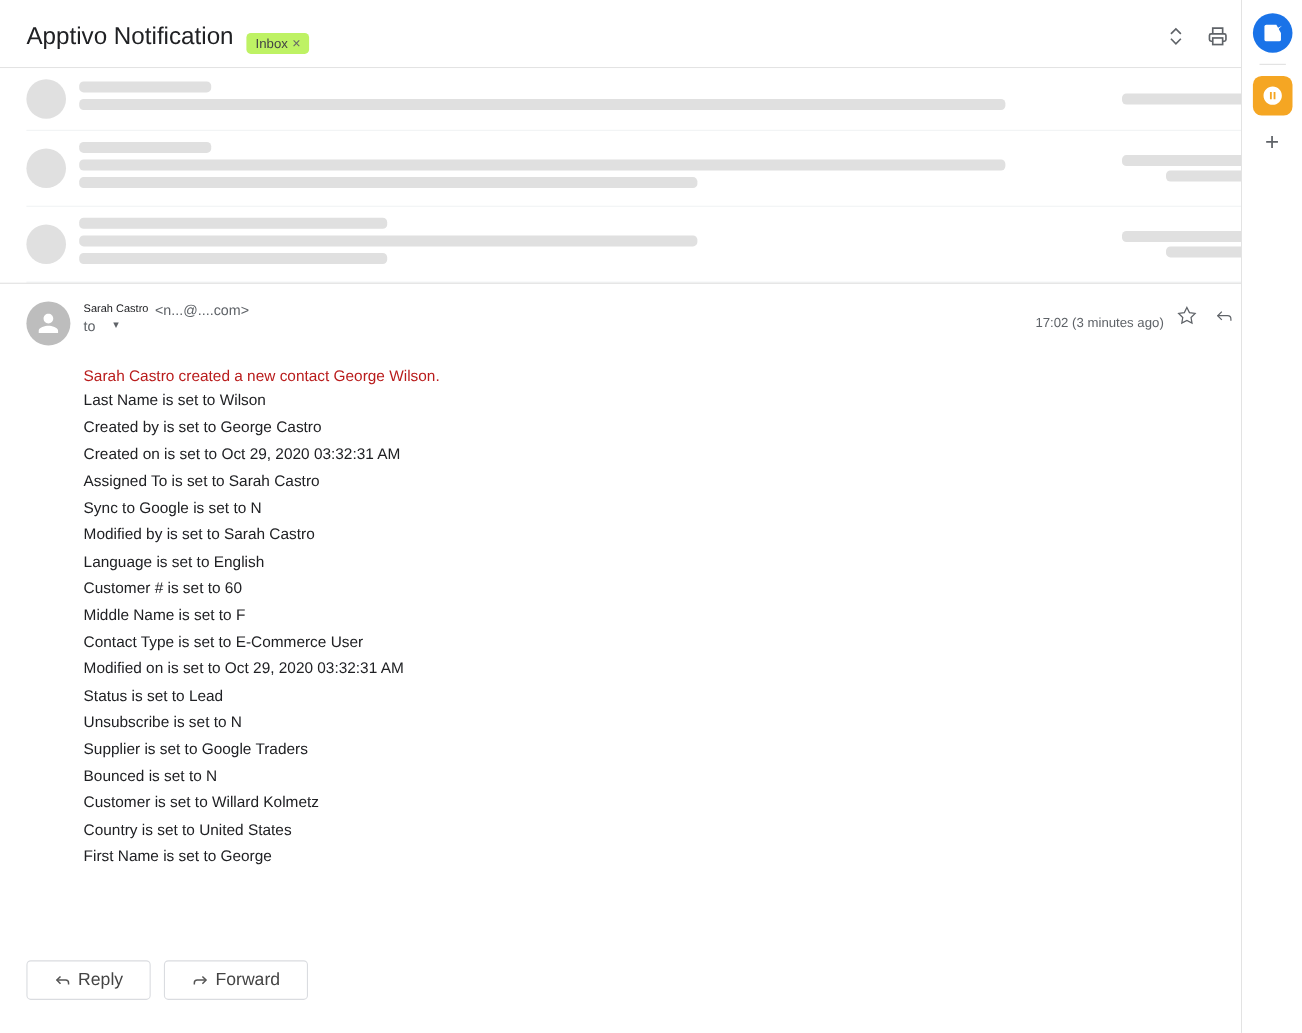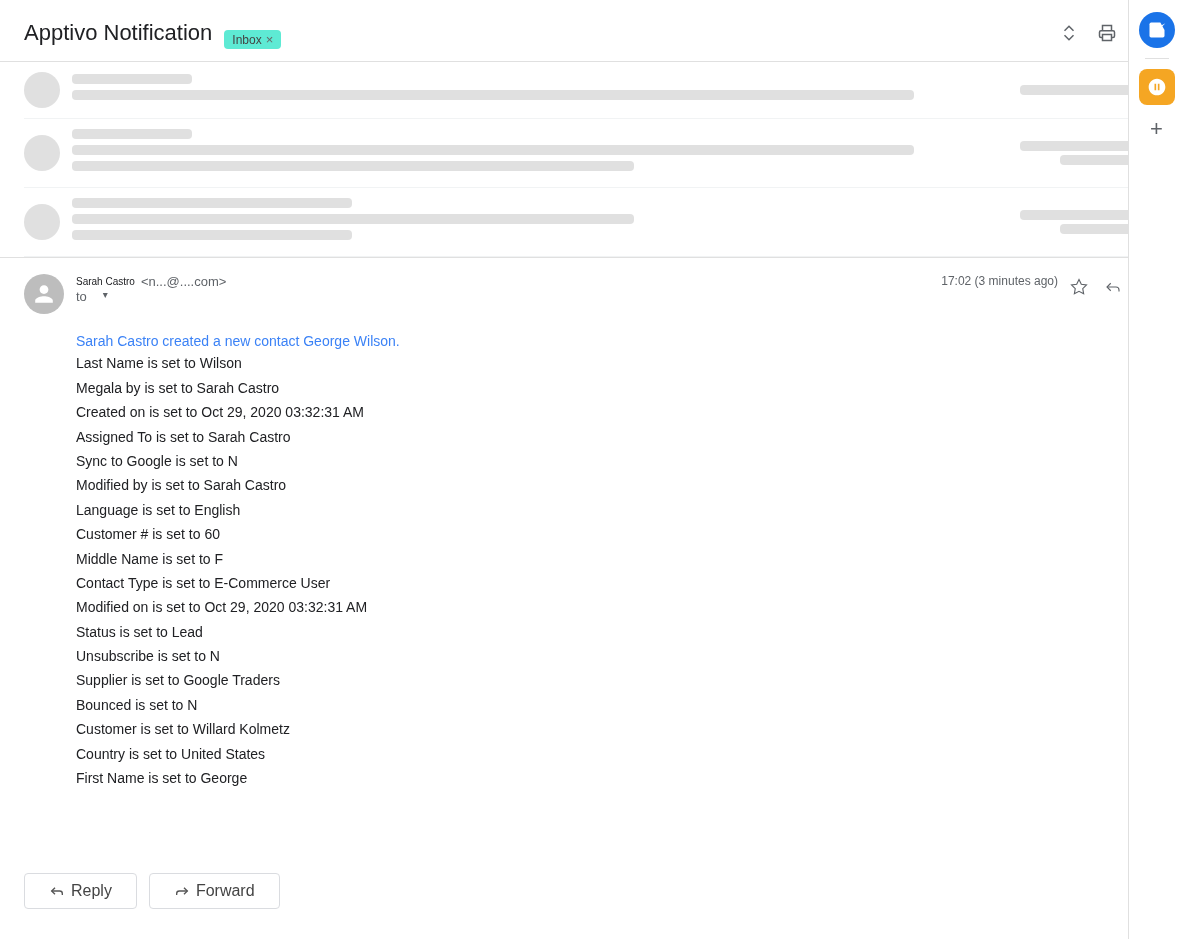--- a/index.html
+++ b/index.html
@@ -33,21 +33,21 @@
     }
     .email-title {
       font-size: 22px;
       font-weight: 400;
       color: #202124;
     }
     .inbox-badge {
       display: inline-flex;
       align-items: center;
       gap: 4px;
-      background: #5eead4;
+      background: #bef264;
       border-radius: 4px;
       padding: 2px 8px;
       font-size: 12px;
       color: #444;
       margin-top: 14px;
     }
     .inbox-badge-x {
       cursor: pointer;
       font-size: 13px;
       color: #666;
@@ -179,21 +179,21 @@
       display: flex;
       gap: 16px;
       cursor: pointer;
     }
     .to-chevron {
       font-size: 10px;
       color: #5f6368;
     }
     .message-meta-actions {
       display: flex;
-      align-items: flex-start;
+      align-items: flex-end;
       gap: 8px;
       flex-shrink: 0;
       margin-left: 20px;
     }
     .timestamp {
       font-size: 12px;
       color: #5f6368;
     }
     .action-icon-btn {
       background: none;
@@ -209,21 +209,21 @@
     }
 
     
     .email-body {
       padding-left: 52px;
       line-height: 1.6;
       color: #202124;
       font-size: 14px;
     }
     .notification-link {
-      color: #3b82f6;
+      color: #b91c1c;
       text-decoration: none;
       font-weight: 500;
     }
     .body-line {
       display: block;
       margin-bottom: 2px;
     }
 
     
     .email-actions-bar {
@@ -400,21 +400,21 @@
             <circle cx="12" cy="12" r="1.5"></circle>
             <circle cx="12" cy="19" r="1.5"></circle>
           </svg>
         </button>
       </div>
     </div>
 
     <div class="email-body">
       <a class="notification-link" href="#">Sarah Castro created a new contact George Wilson.</a>
       <span class="body-line">Last Name is set to Wilson</span>
-      <span class="body-line">Megala by is set to Sarah Castro</span>
+      <span class="body-line">Created by is set to George Castro</span>
       <span class="body-line">Created on is set to Oct 29, 2020 03:32:31 AM</span>
       <span class="body-line">Assigned To is set to Sarah Castro</span>
       <span class="body-line">Sync to Google is set to N</span>
       <span class="body-line">Modified by is set to Sarah Castro</span>
       <span class="body-line">Language is set to English</span>
       <span class="body-line">Customer # is set to 60</span>
       <span class="body-line">Middle Name is set to F</span>
       <span class="body-line">Contact Type is set to E-Commerce User</span>
       <span class="body-line">Modified on is set to Oct 29, 2020 03:32:31 AM</span>
       <span class="body-line">Status is set to Lead</span>

